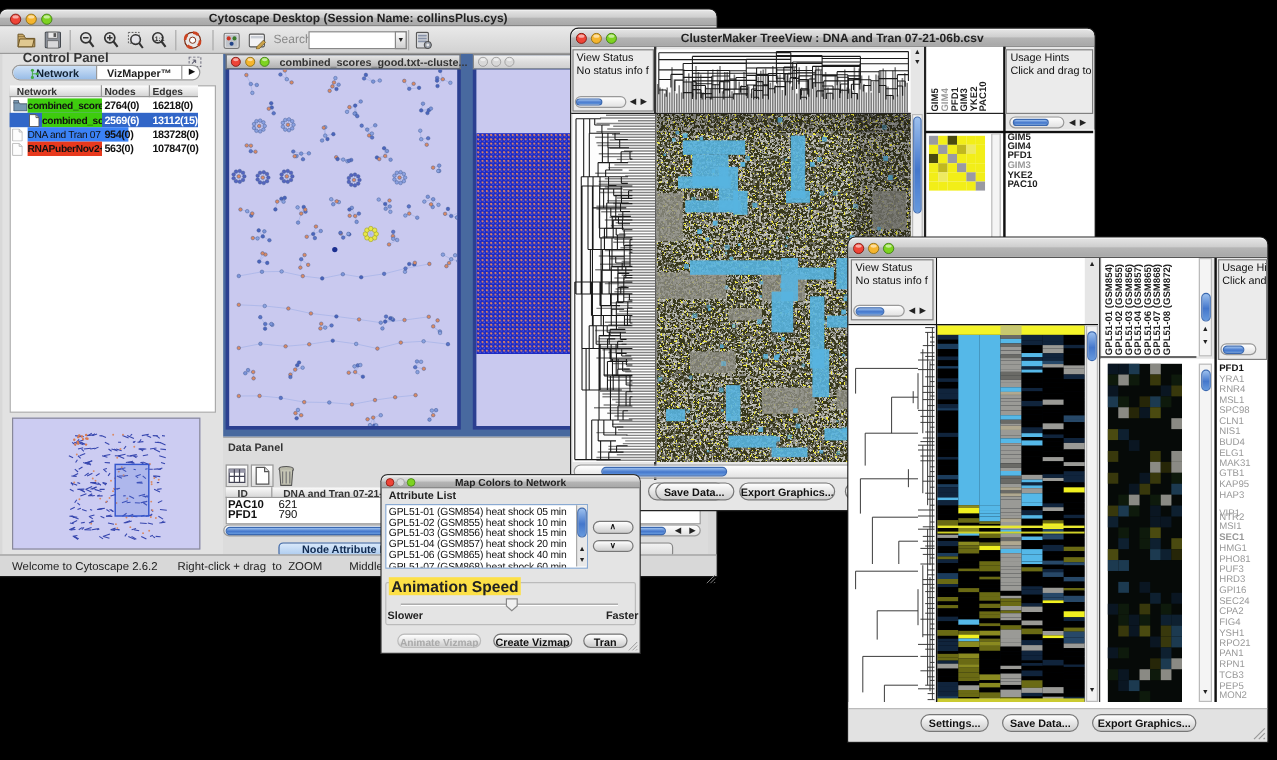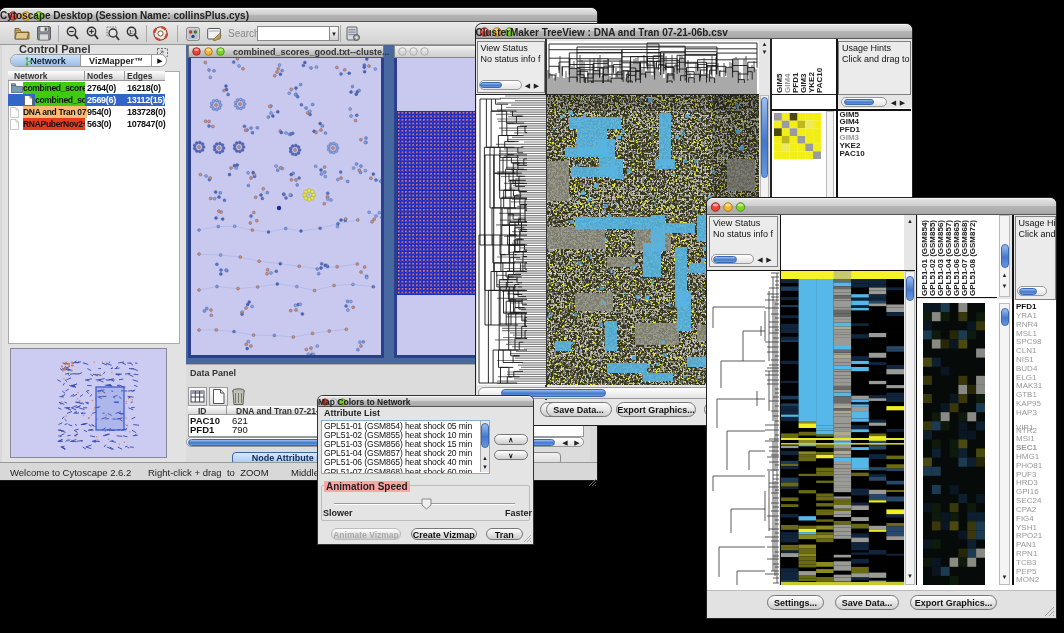--- a/index.html
+++ b/index.html
@@ -1,19 +1,19 @@
 <!DOCTYPE html>
 <html><head><meta charset="utf-8"><style>
 *{margin:0;padding:0;box-sizing:border-box;font-family:"Liberation Sans",sans-serif;}
 html,body{width:1064px;height:633px;background:#000;overflow:hidden;position:relative;}
 .abs{position:absolute;}
 .win{position:absolute;background:#e6e6e6;}
 .tbar{position:absolute;left:0;right:0;top:0;background:linear-gradient(#e3e3e3,#cecece 45%,#b5b5b5 50%,#a8a8a8);border-bottom:1px solid #555;}
 .tbar.rounded{border-radius:6px 6px 0 0;border-top:1px solid #f5f5f5;}
-.ttext{position:absolute;left:0;right:0;text-align:left;font-weight:bold;color:#222;white-space:nowrap;}
+.ttext{position:absolute;left:0;right:0;text-align:center;font-weight:bold;color:#222;white-space:nowrap;}
 .panelbox{position:absolute;background:#ebebeb;border:1px solid #808080;font-size:9px;color:#111;line-height:11px;padding:1px 0 0 3px;white-space:nowrap;overflow:hidden;}
 .sctrack{position:absolute;background:linear-gradient(#fff,#e2e2e2);border:1px solid #999;border-radius:9px;}
 .scpill{position:absolute;background:linear-gradient(#9cc0ee,#4477cc 55%,#6699dd);border:1px solid #3a68b0;border-radius:8px;}
 .pillbtn{position:absolute;background:linear-gradient(#ffffff,#e8e8e8 45%,#cdcdcd);border:1px solid #777;border-radius:8px;text-align:center;font-weight:bold;color:#111;white-space:nowrap;overflow:hidden;}
 .vlab{position:absolute;font-size:8px;font-weight:bold;color:#222;white-space:nowrap;transform-origin:0 0;transform:rotate(-90deg);}
 .arrbtn{position:absolute;font-size:7px;color:#222;text-align:center;line-height:9px;}
 </style></head><body>
 <div class="win" style="left:0;top:8px;width:597px;height:472px;background:#d8d8d8;border-radius:6px 6px 0 0;box-shadow:0 0 0 1px #1a1a1a;">
 <div class="tbar rounded" style="height:14px;"></div>
 <svg class="abs" style="left:8px;top:3px" width="46" height="10" viewBox="0 0 46 10">
@@ -131,21 +131,21 @@
       </svg>
 <div class="abs" style="left:27px;top:0;width:50px;height:12px;background:#3ecc0e;font-size:8.5px;font-weight:bold;letter-spacing:-0.3px;color:#111;white-space:nowrap;overflow:hidden;line-height:12px;">combined_sco</div>
 <div class="abs" style="left:79px;top:0;font-size:9px;letter-spacing:-0.3px;font-weight:bold;color:#fff;line-height:12px;">2569(6)</div>
 <div class="abs" style="left:119px;top:0;font-size:9px;letter-spacing:-0.3px;font-weight:bold;color:#fff;line-height:12px;">13112(15)</div>
 </div>
 <div class="abs" style="left:8px;top:98px;width:157px;height:12px;">
 <svg class="abs" style="left:2px;top:0.5px" width="9" height="11" viewBox="0 0 9 11">
         <path d="M0.5 0.5h5.5L8.5 3v7.5h-8z" fill="#fdfdfd" stroke="#bbb" stroke-width="0.8"></path>
         <path d="M6 0.5V3h2.5" fill="none" stroke="#bbb" stroke-width="0.8"></path>
       </svg>
-<div class="abs" style="left:15px;top:0;width:64px;height:12px;background:#fdba74;font-size:8.5px;font-weight:bold;letter-spacing:-0.3px;color:#111;white-space:nowrap;overflow:hidden;line-height:12px;">DNA and Tran 07</div>
+<div class="abs" style="left:15px;top:0;width:84px;height:12px;background:#3b82f6;font-size:8.5px;font-weight:normal;letter-spacing:-0.3px;color:#111;white-space:nowrap;overflow:hidden;line-height:12px;">DNA and Tran 07</div>
 <div class="abs" style="left:79px;top:0;font-size:9px;letter-spacing:-0.3px;font-weight:bold;color:#111;line-height:12px;">954(0)</div>
 <div class="abs" style="left:119px;top:0;font-size:9px;letter-spacing:-0.3px;font-weight:bold;color:#111;line-height:12px;">183728(0)</div>
 </div>
 <div class="abs" style="left:8px;top:110px;width:157px;height:12px;">
 <svg class="abs" style="left:2px;top:0.5px" width="9" height="11" viewBox="0 0 9 11">
         <path d="M0.5 0.5h5.5L8.5 3v7.5h-8z" fill="#fdfdfd" stroke="#bbb" stroke-width="0.8"></path>
         <path d="M6 0.5V3h2.5" fill="none" stroke="#bbb" stroke-width="0.8"></path>
       </svg>
 <div class="abs" style="left:15px;top:0;width:62px;height:12px;background:#e8391d;font-size:8.5px;font-weight:bold;letter-spacing:-0.3px;color:#111;white-space:nowrap;overflow:hidden;line-height:12px;">RNAPuberNov2+I</div>
 <div class="abs" style="left:79px;top:0;font-size:9px;letter-spacing:-0.3px;font-weight:bold;color:#111;line-height:12px;">563(0)</div>
@@ -2381,21 +2381,21 @@
 <div class="ttext" style="top:1px;font-size:8.5px;">Map Colors to Network</div>
 <div class="abs" style="left:6px;top:12px;font-size:9px;font-weight:bold;color:#222;">Attribute List</div>
 <div class="abs" style="left:3px;top:23.5px;width:169px;height:54px;background:#fff;border:1.5px solid #8aaad2;overflow:hidden;font-size:8.6px;letter-spacing:-0.15px;color:#111;line-height:9.2px;padding:1px 0 0 2px;white-space:nowrap;">GPL51-01 (GSM854) heat shock 05 min<br>GPL51-02 (GSM855) heat shock 10 min<br>GPL51-03 (GSM856) heat shock 15 min<br>GPL51-04 (GSM857) heat shock 20 min<br>GPL51-06 (GSM865) heat shock 40 min<br>GPL51-07 (GSM868) heat shock 60 min</div>
 <div class="abs" style="left:162px;top:25px;width:9px;height:51px;background:#e8e8e8;border-left:1px solid #aaa;"></div>
 <div class="scpill" style="left:163px;top:27px;width:7.5px;height:25px;border-radius:4px;"></div>
 <div class="arrbtn" style="left:162px;top:58px;width:10px;height:8px;font-size:6px;">▲</div>
 <div class="arrbtn" style="left:162px;top:67px;width:10px;height:8px;font-size:6px;">▼</div>
 <div class="pillbtn" style="left:176px;top:37.5px;width:33.5px;height:11px;font-size:7px;line-height:10px;border-radius:6px;">∧</div>
 <div class="pillbtn" style="left:176px;top:53.5px;width:33.5px;height:10.5px;font-size:7px;line-height:10px;border-radius:6px;">∨</div>
 <div class="abs" style="left:3px;top:89px;width:209px;height:36px;border:1px solid #bbb;border-radius:2px;"></div>
-<div class="abs" style="left:6px;top:84.5px;font-size:10px;font-weight:bold;color:#222;background:#fca5a5;padding:0 2px;">Animation Speed</div>
+<div class="abs" style="left:6px;top:84.5px;font-size:13px;font-weight:bold;color:#222;background:#fde047;padding:0 2px;">Animation Speed</div>
 <div class="abs" style="left:16px;top:107px;width:181px;height:2px;background:#999;border-bottom:1px solid #fff;"></div>
 <svg class="abs" style="left:103px;top:101.5px" width="11" height="12" viewBox="0 0 11 12">
       <path d="M1 1h9v6l-4.5 4L1 7z" fill="#f0f0f0" stroke="#888" stroke-width="1"></path>
     </svg>
 <div class="abs" style="left:5px;top:112px;font-size:9px;font-weight:bold;color:#222;">Slower</div>
 <div class="abs" style="left:187px;top:112px;font-size:9px;font-weight:bold;color:#222;">Faster</div>
 <div class="pillbtn" style="left:13px;top:131.5px;width:70px;height:12.5px;font-size:8.5px;line-height:12px;color:#aaa;border-color:#bbb;">Animate Vizmap</div>
 <div class="pillbtn" style="left:93px;top:131.5px;width:65.5px;height:12.5px;font-size:9px;line-height:12px;">Create Vizmap</div>
 <div class="pillbtn" style="left:168px;top:131.5px;width:36.5px;height:12.5px;font-size:9px;line-height:12px;">Tran</div>
 <svg class="abs" style="left:205px;top:138px" width="9" height="9" viewBox="0 0 9 9">

